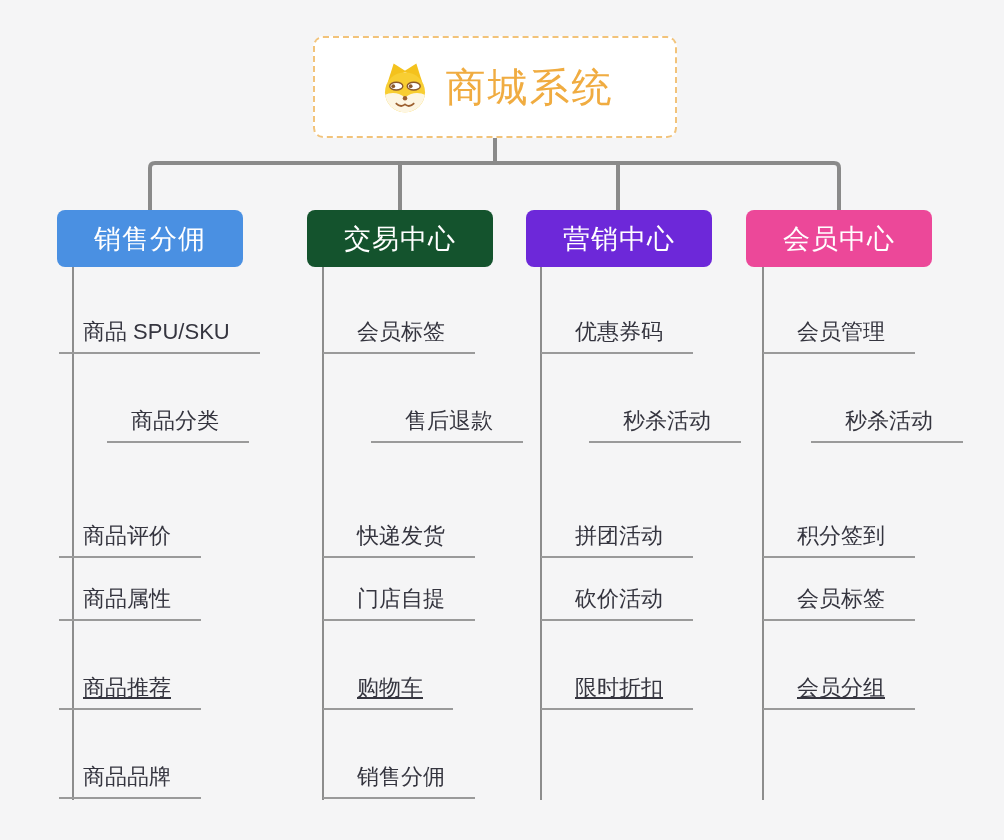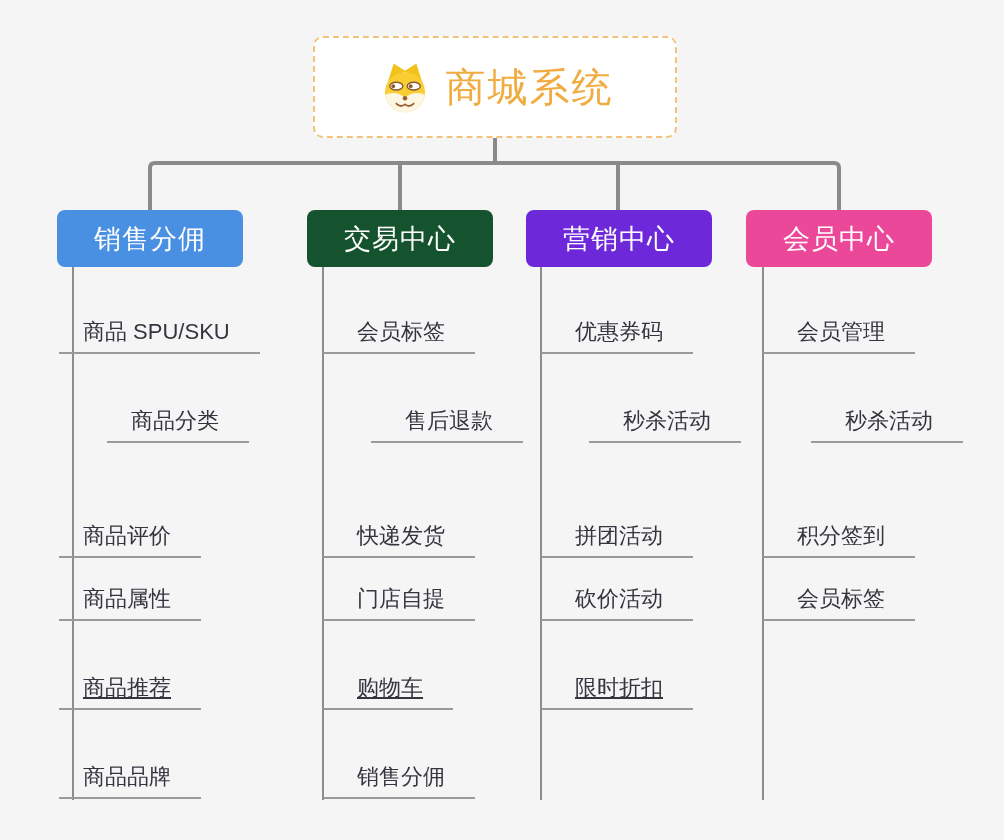--- a/index.html
+++ b/index.html
@@ -135,14 +135,15 @@
   <div class="leaf c2 r0">优惠券码</div>
   <div class="leaf c2 r1">秒杀活动</div>
   <div class="leaf c2 r2">拼团活动</div>
   <div class="leaf c2 r3">砍价活动</div>
   <div class="leaf c2 r4">限时折扣</div>
 
   <div class="leaf c3 r0">会员管理</div>
   <div class="leaf c3 r1">秒杀活动</div>
   <div class="leaf c3 r2">积分签到</div>
   <div class="leaf c3 r3">会员标签</div>
+  <div class="leaf c3 r4">会员分组</div>
 
 </div>
 
 </body></html>

